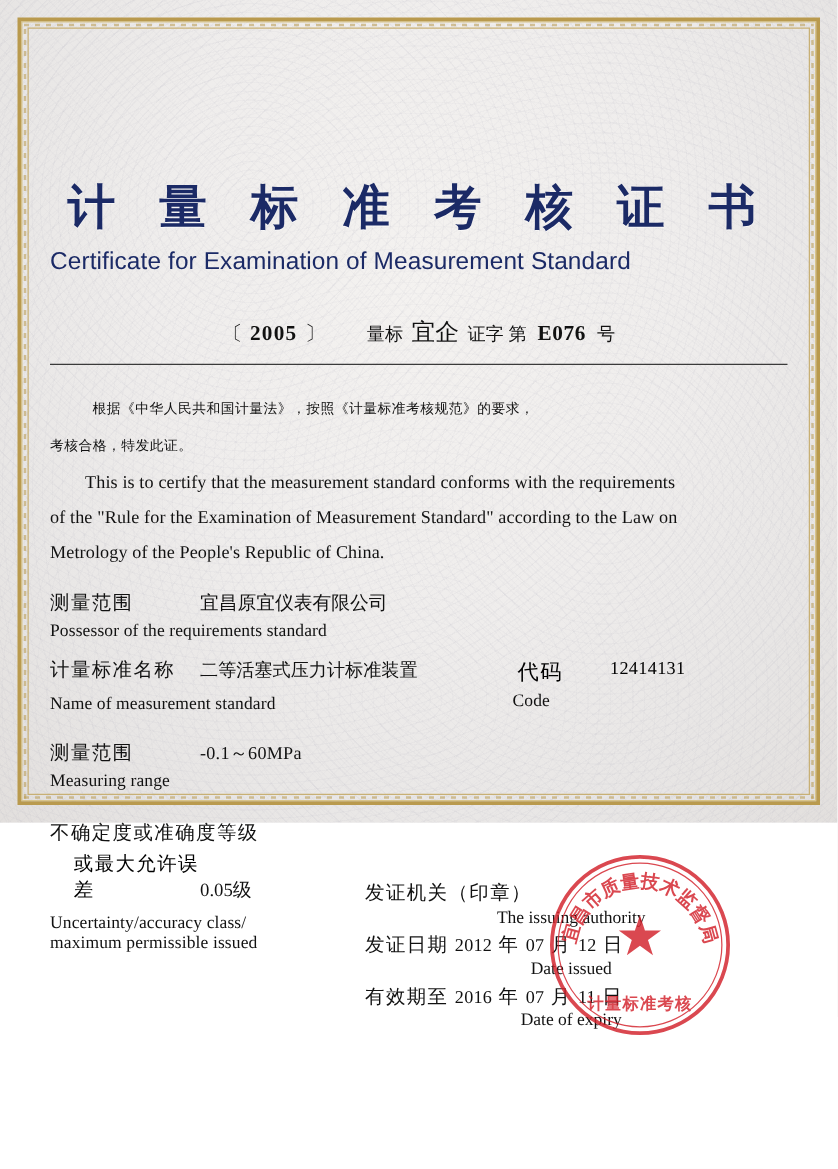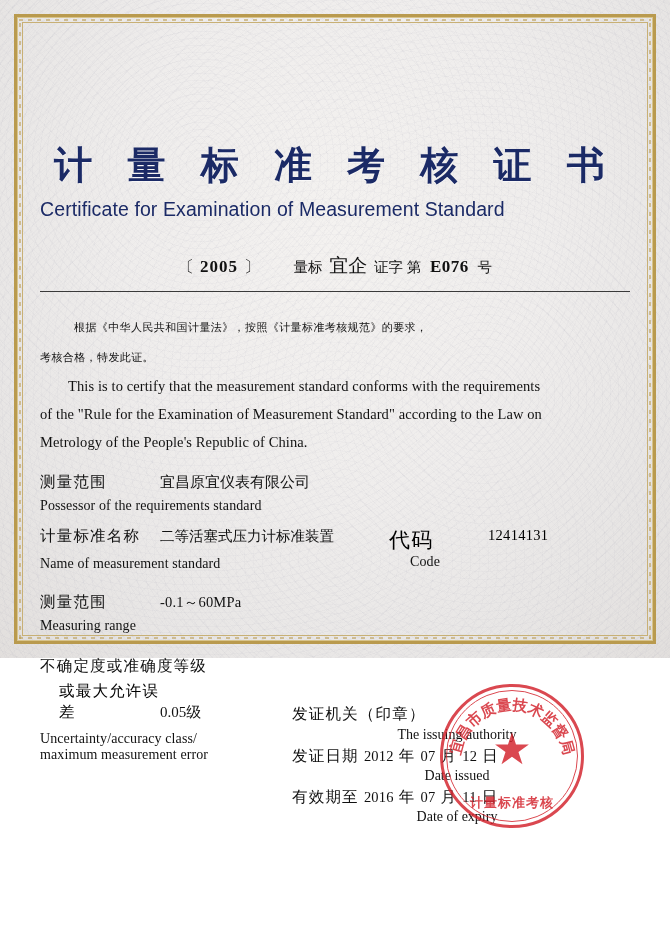--- a/index.html
+++ b/index.html
@@ -164,23 +164,23 @@
 
   .row-possessor { margin-top: 4px; }
   .row-possessor .flabel-cn { width: 120px; }
   .row-possessor .fvalue { font-size: 15px; }
 
   .row-name { margin-top: 12px; }
   .row-name .flabel-cn { width: 120px; }
   .row-name .fvalue-name { font-size: 14.5px; }
   .row-name .code-label {
     position: absolute;
-    left: 349px;
+    left: 374px;
     top: 0;
-    font-size: 21px;
+    font-size: 17px;
     letter-spacing: 1.2px;
   }
   .row-name .code-value {
     position: absolute;
     left: 448px;
     top: 1px;
     font-size: 14.5px;
     letter-spacing: 0.3px;
   }
   .row-name-en { position: relative; margin-top: 2px; }
@@ -355,21 +355,21 @@
         <span class="flabel-cn">测量范围</span><span class="fvalue">-0.1～60MPa</span>
       </div>
       <div class="flabel-en">Measuring range</div>
 
       <div class="row-unc">
         <div class="flabel-cn">不确定度或准确度等级</div>
         <div class="line2">
           <span class="sub">或最大允许误差</span><span class="fvalue">0.05级</span>
         </div>
         <div class="flabel-en en1">Uncertainty/accuracy class/</div>
-        <div class="flabel-en en2">maximum measurement error</div>
+        <div class="flabel-en en2">maximum permissible issued</div>
       </div>
 
     </div>
 
     <div class="sig-block">
       <div class="sig-line">
         <span class="sig-cn">发证机关（印章）</span>
       </div>
       <div class="sig-en">The issuing authority</div>
 

